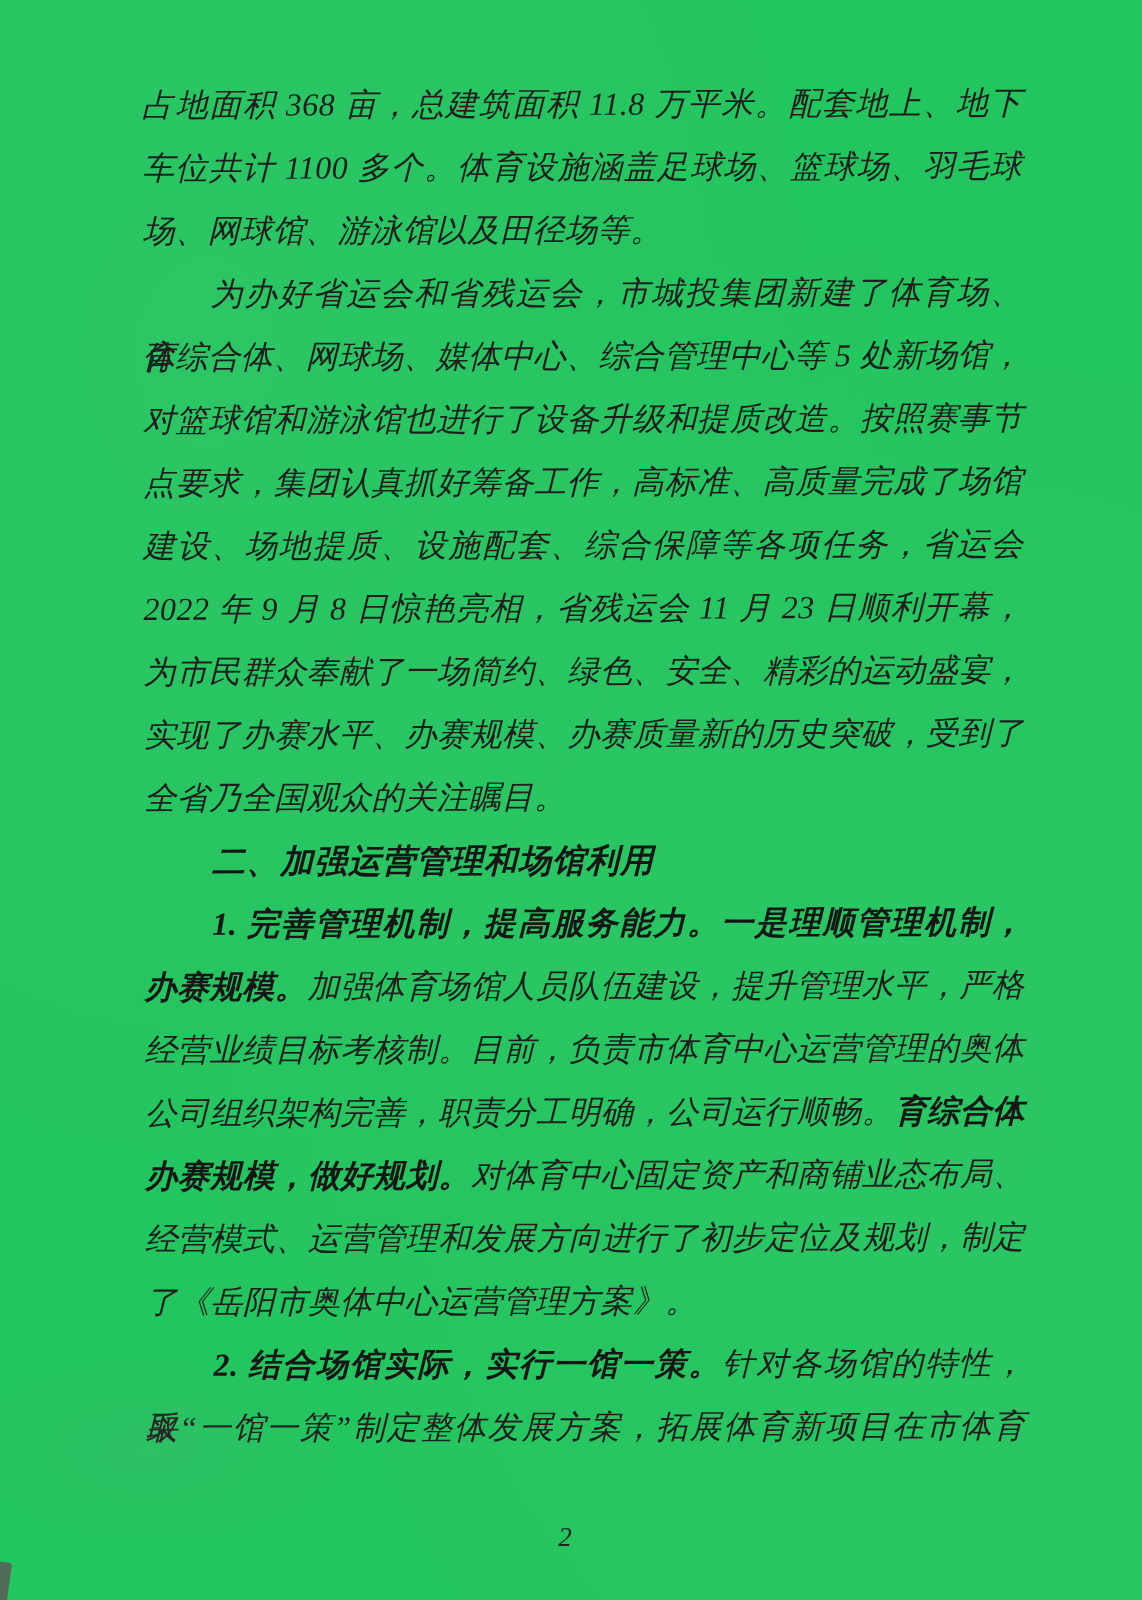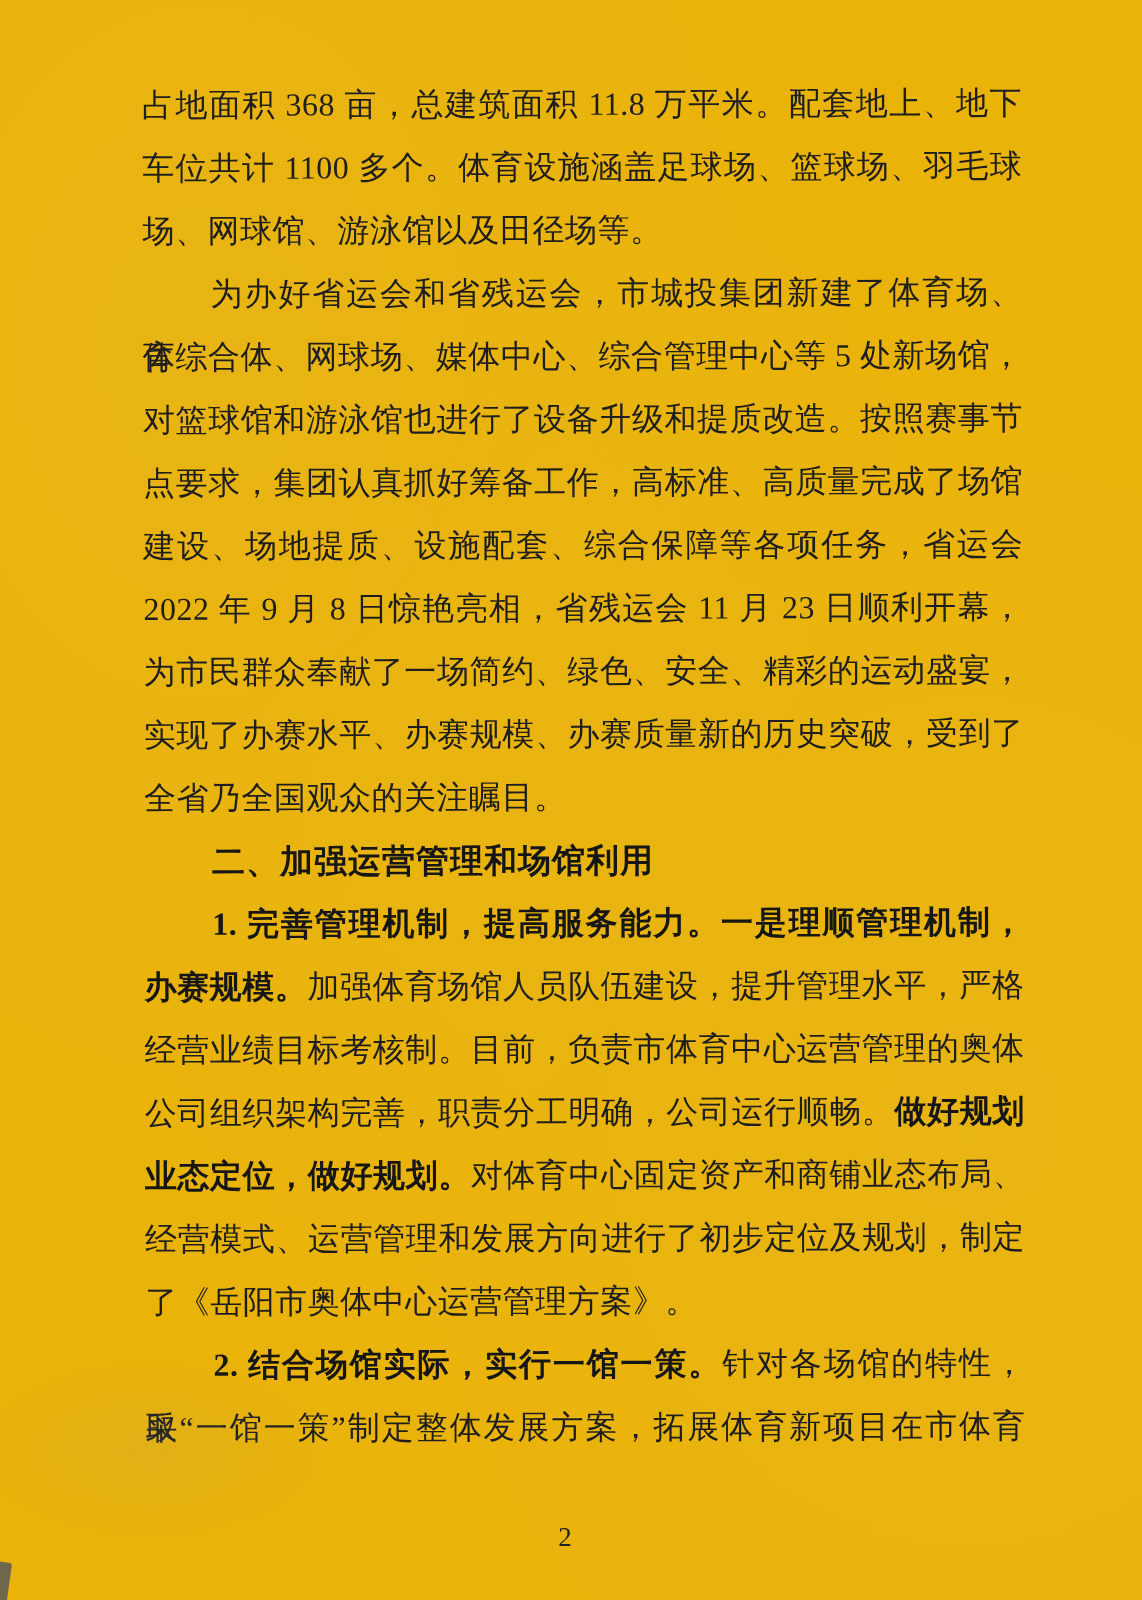--- a/index.html
+++ b/index.html
@@ -4,24 +4,25 @@
 <style>
   html, body {
     margin: 0;
     padding: 0;
     background: #e8e8e6;
   }
   .page {
     position: relative;
     width: 1142px;
     height: 1600px;
-    background: #eab308;
+    background: #22c55e;
     overflow: hidden;
     font-family: "Liberation Serif", "DejaVu Serif", serif;
     color: #1e1e1e;
+    font-style: italic;
   }
   .scan-body {
     position: absolute;
     left: 142px;
     top: 74px;
     width: 880px;
     transform: rotate(-0.15deg);
     transform-origin: left top;
   }
   .line {
@@ -119,23 +120,23 @@
     <div class="line"><span class="b"></span><span>全省乃全国观众的关注瞩目。</span><span class="b"></span></div>
 
     <div class="line indent heading"><span class="b">二、加强运营管理和场馆利用</span><span></span><span class="b"></span></div>
 
     <div class="line fill indent"><span class="b">1. 完善管理机制，提高服务能力。一是理顺管理机制，</span><span></span><span class="b"></span></div>
 
     <div class="line fill"><span class="b">办赛规模。</span><span>加强体育场馆人员队伍建设，提升管理水平，严格</span><span class="b"></span></div>
 
     <div class="line fill"><span class="b"></span><span>经营业绩目标考核制。目前，负责市体育中心运营管理的奥体</span><span class="b"></span></div>
 
-    <div class="line fill"><span class="b"></span><span>公司组织架构完善，职责分工明确，公司运行顺畅。</span><span class="b">做好规划</span></div>
+    <div class="line fill"><span class="b"></span><span>公司组织架构完善，职责分工明确，公司运行顺畅。</span><span class="b">育综合体</span></div>
 
-    <div class="line fill"><span class="b">业态定位，做好规划。</span><span>对体育中心固定资产和商铺业态布局、</span><span class="b"></span></div>
+    <div class="line fill"><span class="b">办赛规模，做好规划。</span><span>对体育中心固定资产和商铺业态布局、</span><span class="b"></span></div>
 
     <div class="line fill"><span class="b"></span><span>经营模式、运营管理和发展方向进行了初步定位及规划，制定</span><span class="b"></span></div>
 
     <div class="line"><span class="b"></span><span>了《岳阳市奥体中心运营管理方案》。</span><span class="b"></span></div>
 
     <div class="line fill indent"><span class="b">2. 结合场馆实际，实行一馆一策。</span><span>针对各场馆的特性，采</span><span class="b"></span></div>
 
     <div class="line fill"><span class="b"></span><span>取“一馆一策”制定整体发展方案，拓展体育新项目在市体育</span><span class="b"></span></div>
 
   </div>

